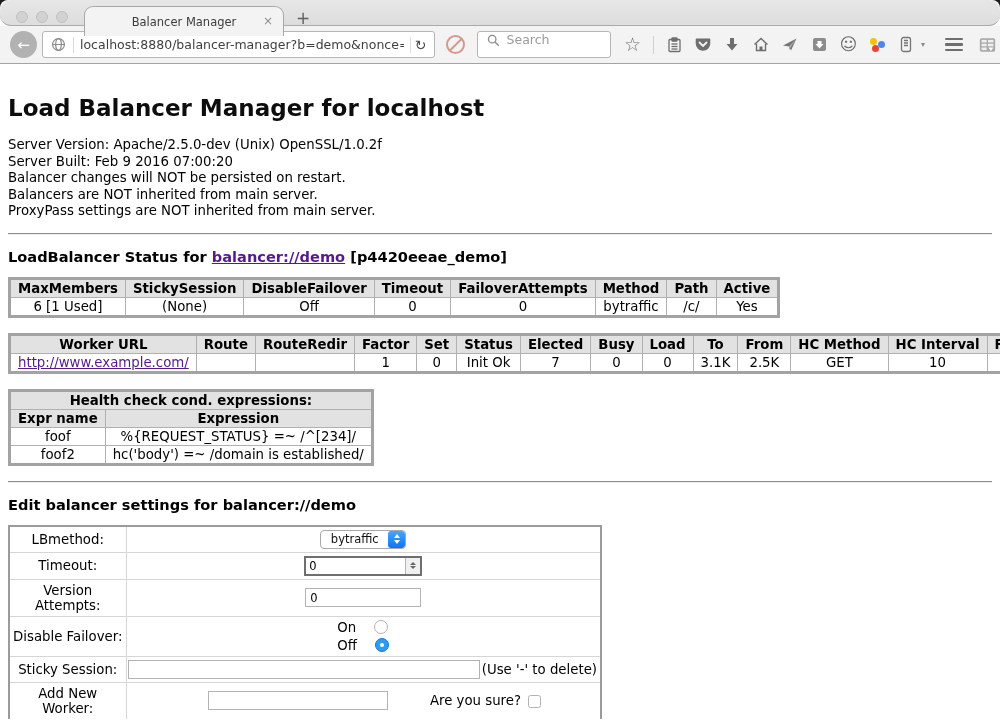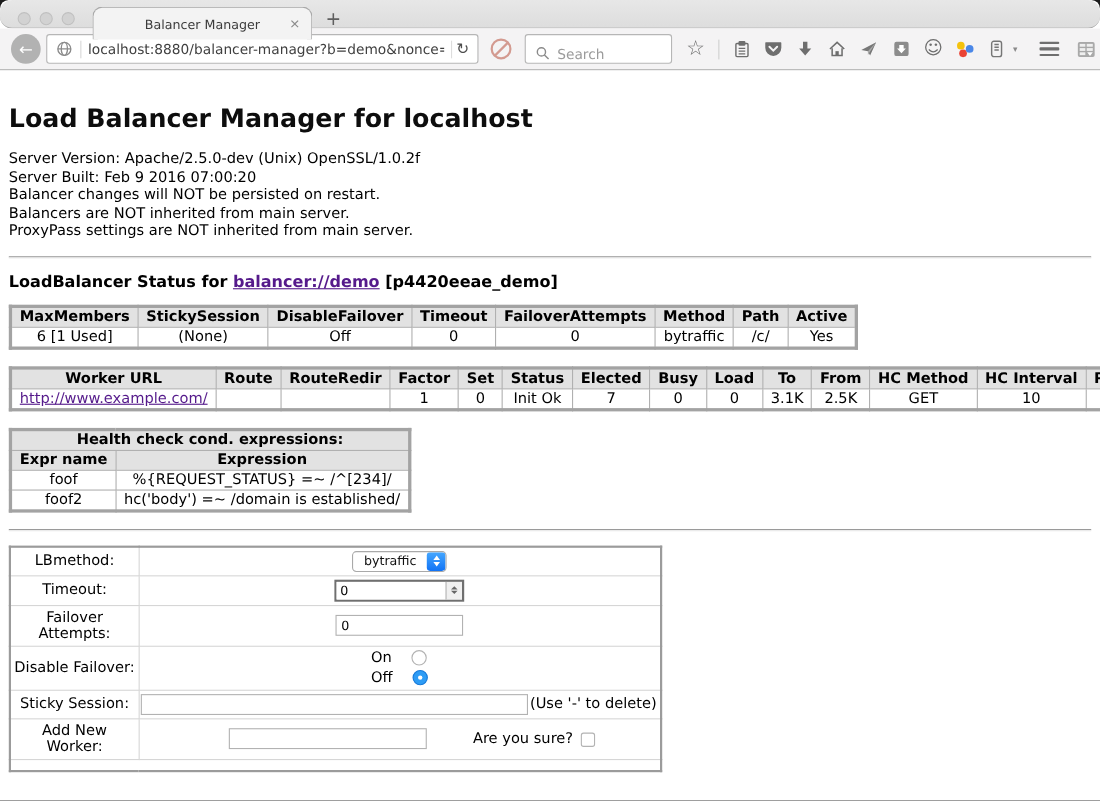--- a/index.html
+++ b/index.html
@@ -18,21 +18,21 @@
 
   
   .navbar { height:38px; background:#f4f3f4; border-bottom:1px solid #a4a4a4; display:flex; align-items:center; padding:0 10px; }
   .back-btn { width:27px; height:27px; border-radius:50%; background:#b2b2b2; color:#fff; display:flex; align-items:center; justify-content:center; font-size:15px; flex:0 0 auto; }
   .url-field { display:flex; align-items:center; height:27px; background:#fff; border:1px solid #b6b6b6; border-radius:3px; width:404px; padding:0 7px; margin-left:5px; gap:6px; }
   .url-sep { width:1px; height:16px; background:#d8d8d8; }
   .url-input { flex:1; border:none; outline:none; font-family:"DejaVu Sans",sans-serif; font-size:12.5px; color:#3f3f3f; background:transparent; }
   .reload { font-size:14px; color:#4d4d4d; padding-left:4px; border-left:1px solid #ddd; }
   .block-btn { width:19px; height:19px; border-radius:50%; border:2px solid #d39a90; position:relative; margin-left:11px; flex:0 0 auto; background:#f7 efe e; }
   .block-btn::after { content:""; position:absolute; left:-1px; top:6.5px; width:17px; height:2px; background:#d39a90; transform:rotate(-45deg); }
-  .search-field { display:flex; align-items:flex-end; height:27px; background:#fff; border:1px solid #b6b6b6; border-radius:3px; width:138px; padding:0 7px; margin-left:12px; gap:5px; }
+  .search-field { display:flex; align-items:flex-start; height:27px; background:#fff; border:1px solid #b6b6b6; border-radius:3px; width:138px; padding:0 7px; margin-left:12px; gap:5px; }
   .search-input { flex:1; width:60px; border:none; outline:none; font-family:"DejaVu Sans",sans-serif; font-size:12.5px; color:#444; background:transparent; }
   .search-input::placeholder { color:#9b9b9b; }
   .tool-icons { display:flex; align-items:center; gap:12px; margin-left:13px; color:#747474; }
   .tico { display:flex; align-items:center; justify-content:center; width:17px; height:17px; }
   .glyph { font-size:16px; line-height:1; color:#6e6e6e; }
   .sep-v { width:1px; height:18px; background:#cfcfcf; }
   .dots3 { position:relative; width:16px; height:16px; }
   .dots3 i { position:absolute; width:7px; height:7px; border-radius:50%; }
   .dots3 .d1 { background:#f4c20d; left:1px; top:1px; }
   .dots3 .d2 { background:#ea4335; left:3px; top:8px; }
@@ -308,20 +308,21 @@
       </tr>
       <tr>
         <td>foof2</td>
         <td class="left">hc('body') =~ /domain is established/</td>
       </tr>
     </tbody>
       </table>
 
     <hr class="rule">
 
+    <h3 class="sec">Edit balancer settings for balancer://demo</h3>
 
     <table class="form">
       <tbody>
           <tr>
         <td class="flabel">LBmethod:</td>
         <td class="fcenter">
           <span class="select">
             <span class="val">bytraffic</span>
             <span class="stepper">
                   <span class="tri-up"></span>
@@ -336,21 +337,21 @@
           <span class="numwrap">
             <input type="text" value="0" style="">
             <span class="spinner">
                   <span class="tri-up"></span>
                   <span class="tri-dn"></span>
                 </span>
           </span>
         </td>
       </tr>
       <tr>
-        <td class="flabel">Failover Attempts:</td>
+        <td class="flabel">Version Attempts:</td>
         <td class="fcenter">
           <input class="txt w-small" type="text" value="0" style="">
         </td>
       </tr>
       <tr>
         <td class="flabel">Disable Failover:</td>
         <td>
           <div class="radio-rows">
             <span class="radio-line">
               <span>On</span>

